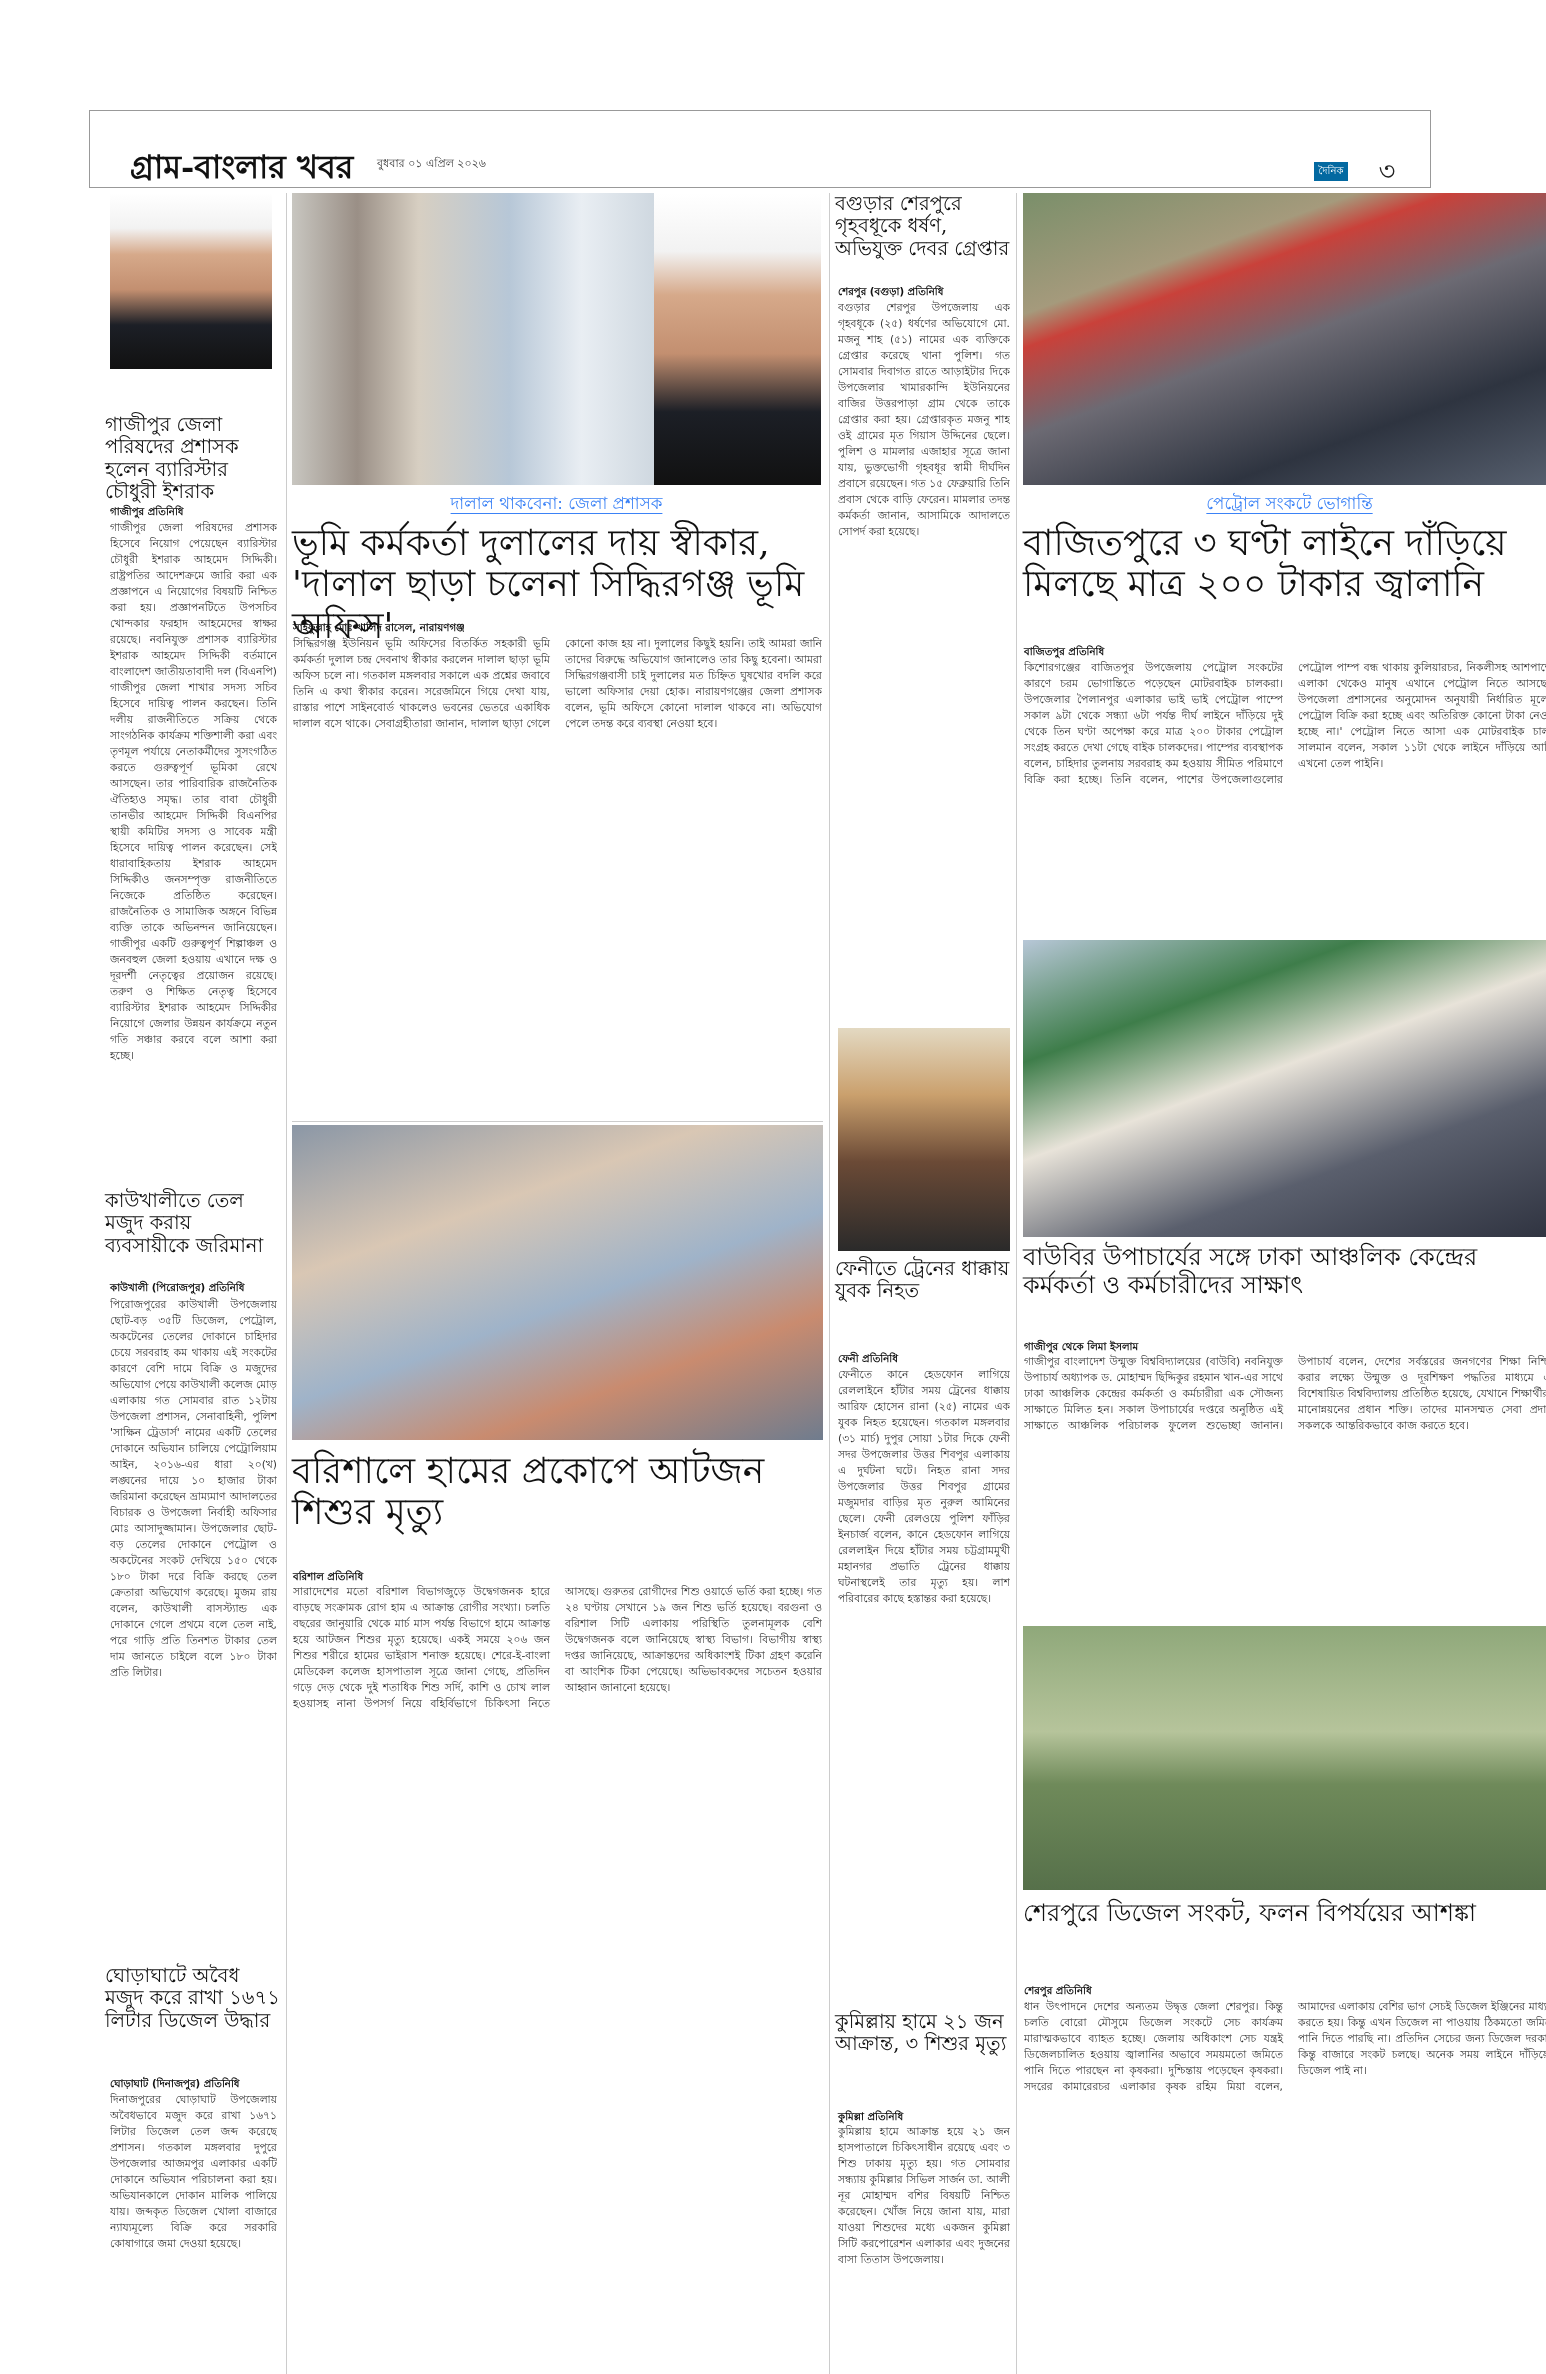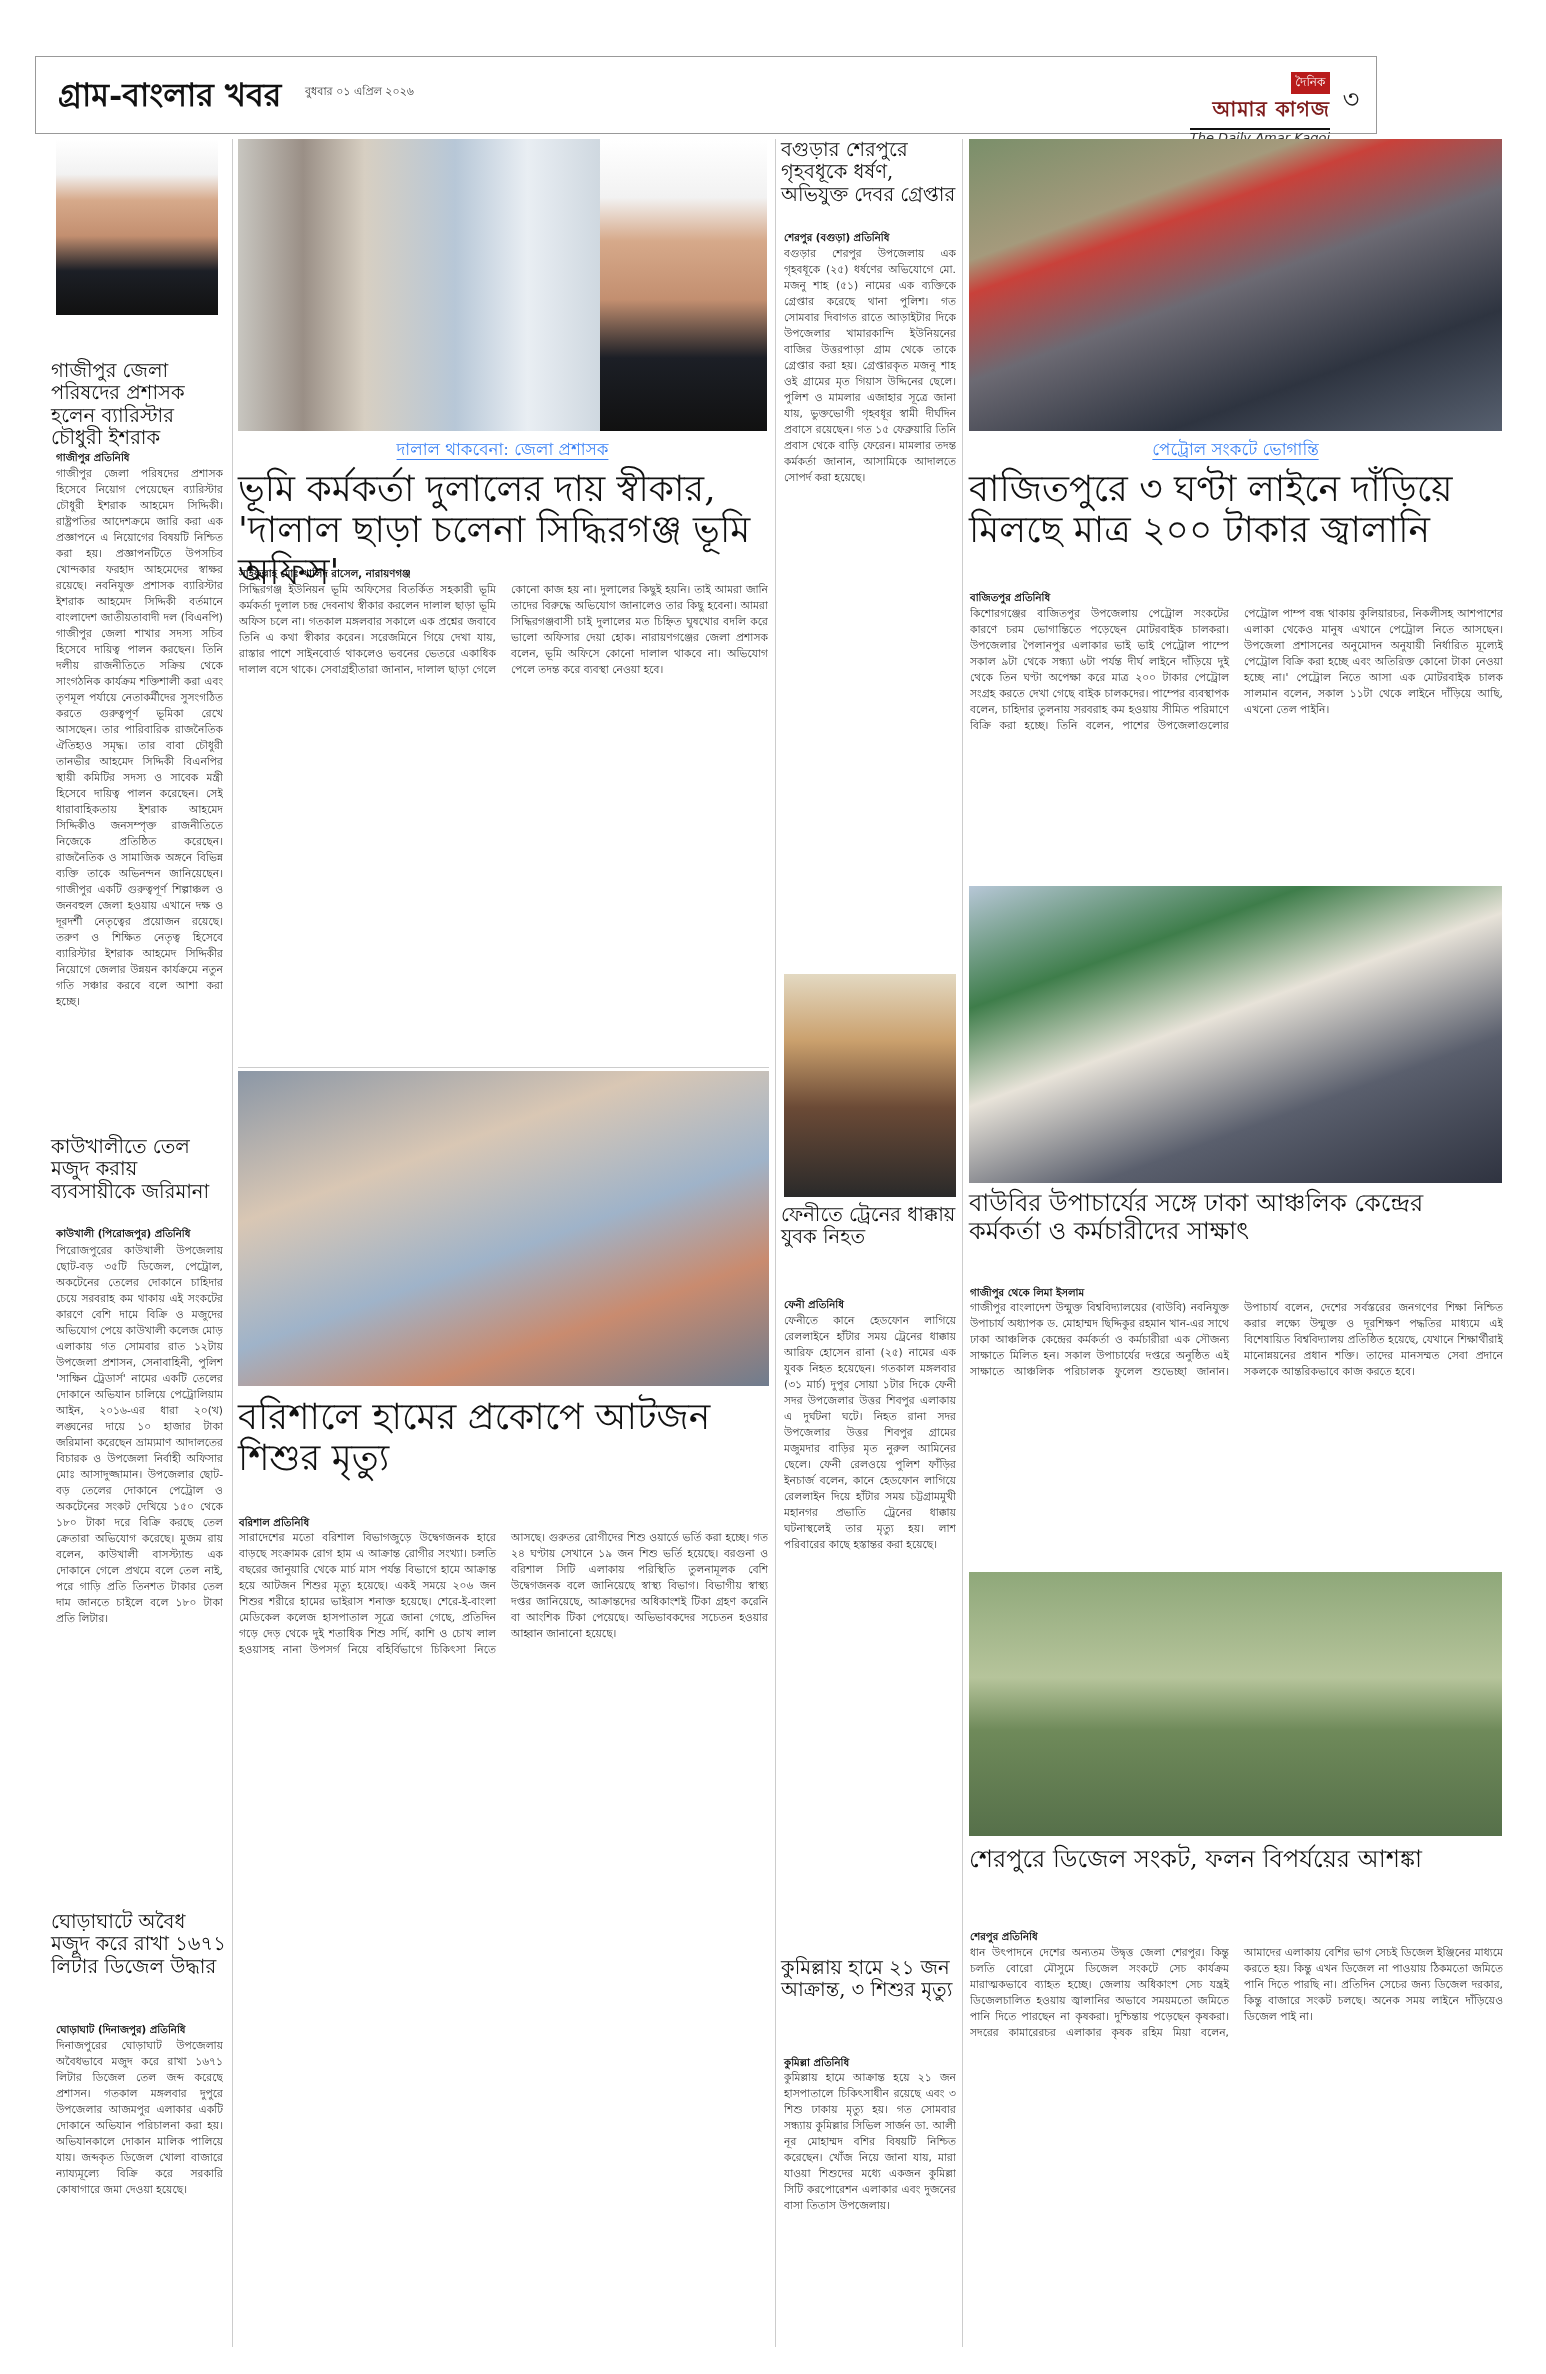--- a/index.html
+++ b/index.html
@@ -1,22 +1,22 @@
 <!DOCTYPE html>
 <html style="font-size:15px"><head>
 <meta charset="utf-8">
 <style>
-*{box-sizing:border-box;margin:0;padding:0}
+*{box-sizing:border-box;margin:18px;padding:0}
 html,body{width:1546px;height:2375px;background:#fff;overflow:hidden}
 body{font-family:"DejaVu Sans",sans-serif;color:#222;position:relative}
 .masthead{position:absolute;left:35px;top:56px;width:1342px;height:78px;border:1.9px solid #999;background:#fff}
 .section-title{position:absolute;left:22px;top:13px;font-family:"DejaVu Serif",serif;font-weight:bold;font-size:32px;color:#111}
 .date{position:absolute;left:269px;top:26px;font-size:11px;color:#333}
 .logo{position:absolute;right:46px;top:15px;text-align:right}
-.logo .top{display:inline-block;background:#b91c1c;color:#fff;font-size:12px;padding:0.9px 4.6px}
+.logo .top{display:inline-block;background:#0369a1;color:#fff;font-size:10px;padding:0.9px 4.6px}
 .logo .name{font-family:"DejaVu Serif",serif;font-weight:bold;font-size:20.4px;color:#7f1d1d;letter-spacing:0.9px;border-bottom:2.8px solid #111}
 .logo .eng{font-size:13px;font-style:italic;color:#333}
 .page-num{position:absolute;right:16.7px;top:22px;font-size:26px;font-family:"DejaVu Serif",serif}
 .photo{position:absolute;background:linear-gradient(135deg,#7d8d7a,#b8a58d 40%,#6f7c8e 80%);overflow:hidden}
 .photo.portrait{background:linear-gradient(180deg,#fff 0%,#f2f2f2 20%,#d6a98a 35%,#c38f70 55%,#1c1f26 75%,#111 100%)}
 .photo.office{background:linear-gradient(90deg,#c8c6c0 0,#9a8f86 18%,#d7cfc2 35%,#b7c7d7 60%,#e9eef3 80%,#cfd8e0 100%)}
 .photo.crowd{background:linear-gradient(160deg,#7a8f6a 0,#a59a7c 25%,#c9413a 32%,#6c6a73 50%,#2e3440 75%,#57606f 100%)}
 .photo.hospital{background:linear-gradient(160deg,#8b97a6 0,#d9c7b4 30%,#9fb3c9 55%,#c98b6f 75%,#6f7c8e 100%)}
 .photo.selfie{background:linear-gradient(180deg,#e3d9c2 0,#caa06d 30%,#6b4a36 60%,#2a2a2a 100%)}
 .photo.meeting{background:linear-gradient(160deg,#b7c7d7 0,#3e7d4a 25%,#e8e3d9 45%,#5a5f6d 70%,#2f3340 100%)}

